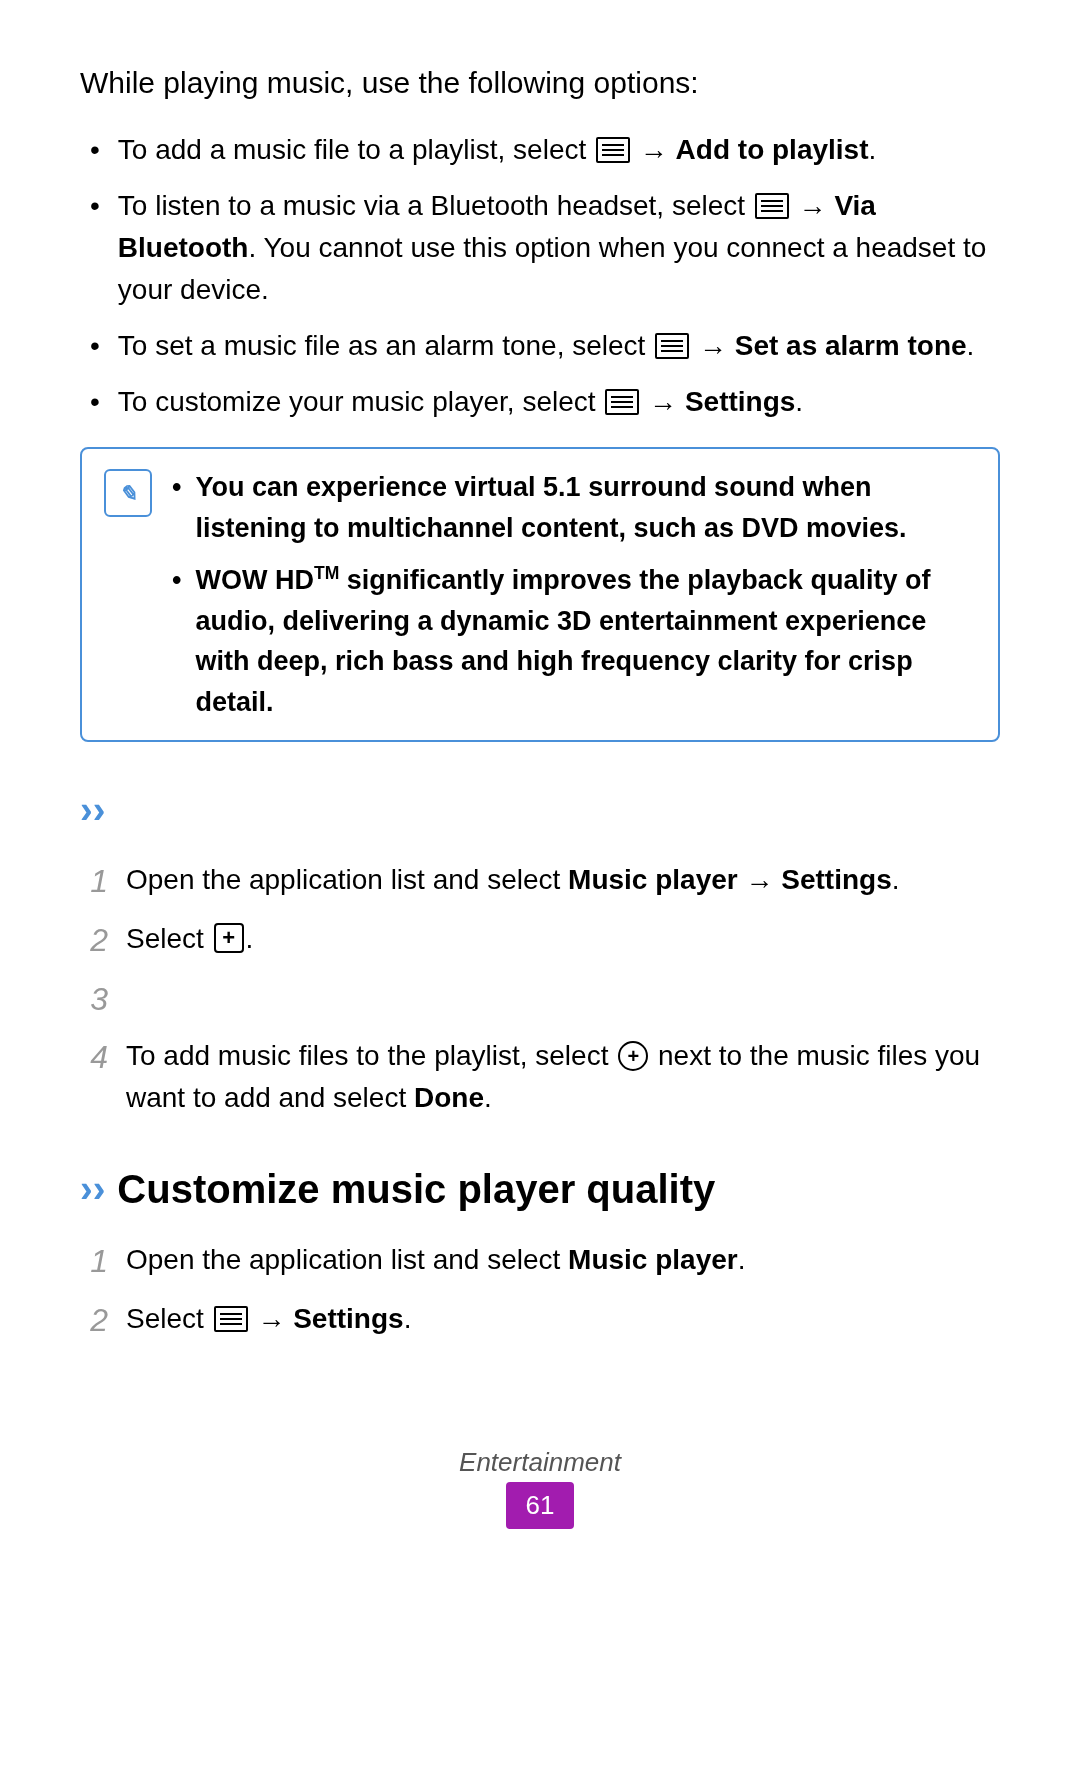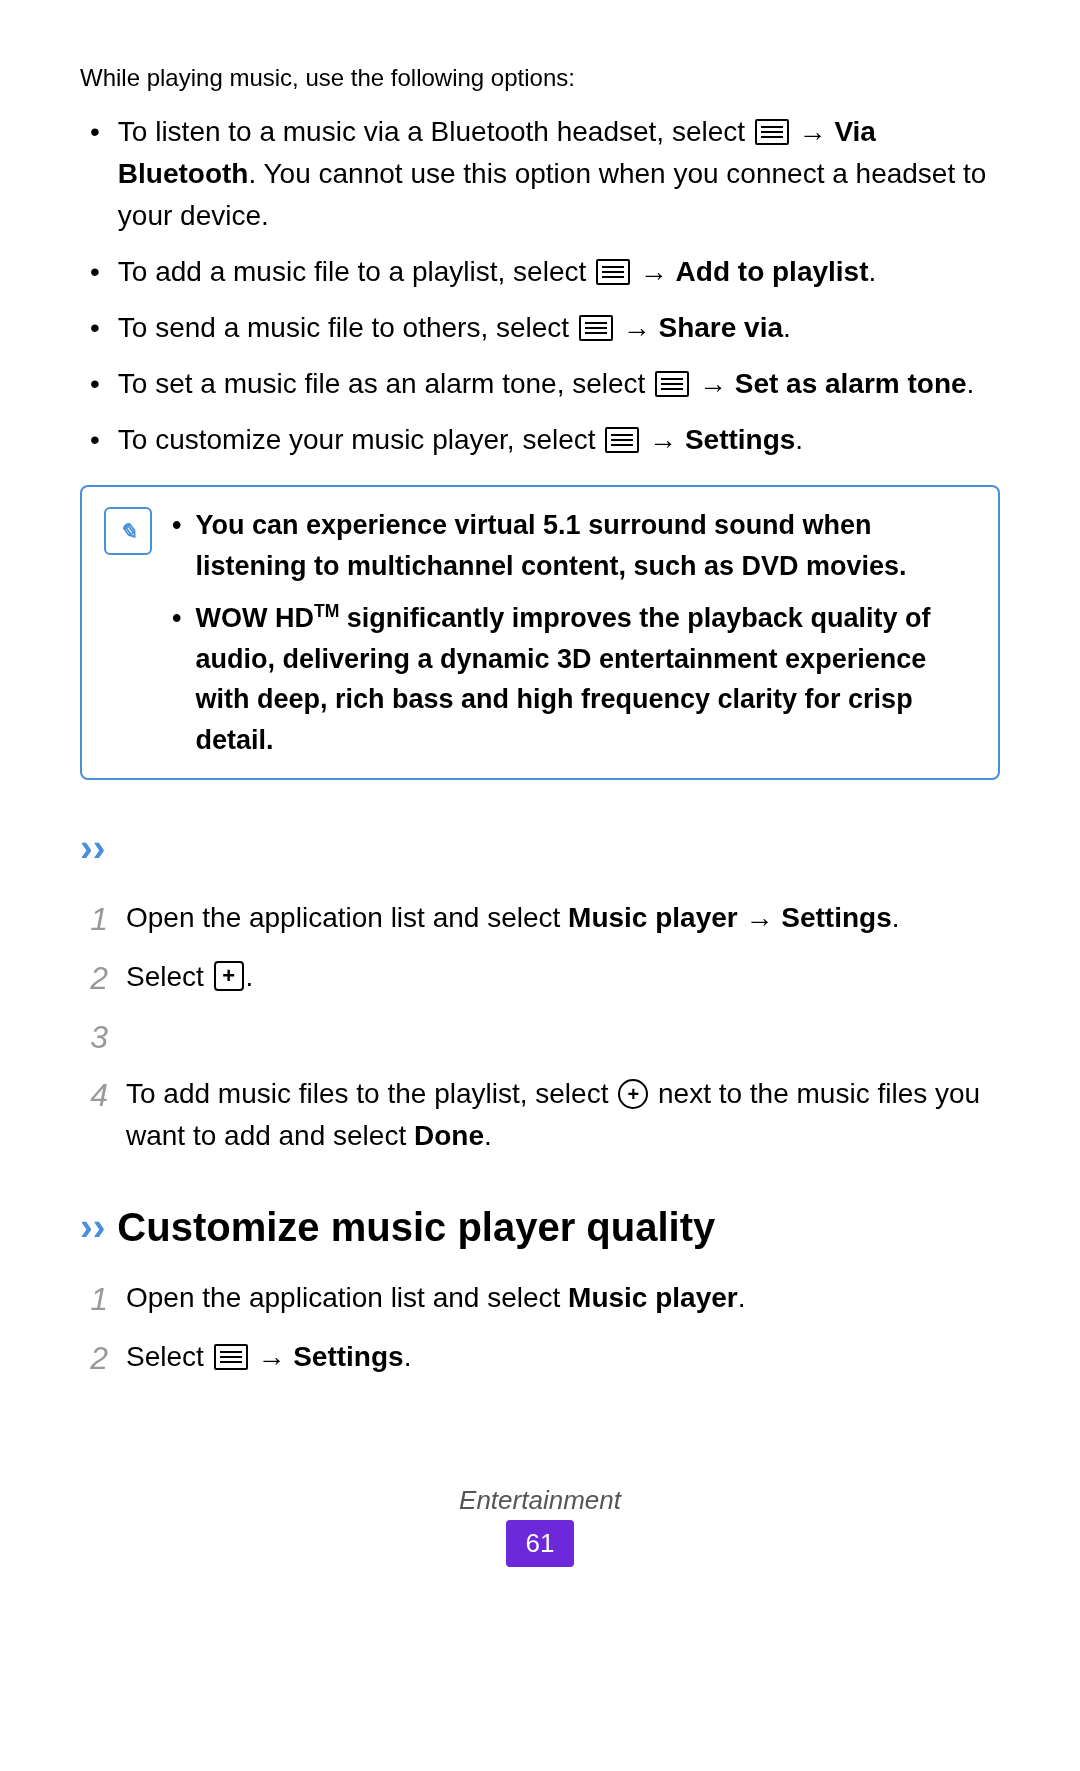--- a/index.html
+++ b/index.html
@@ -13,22 +13,22 @@
       font-family: 'Arial', sans-serif;
       width: 1080px;
       min-height: 1771px;
       padding: 60px 80px 80px 80px;
       color: #000000;
       font-size: 28px;
       line-height: 1.5;
     }
 
     .intro-text {
-      font-size: 24px;
-      margin-bottom: 15px;
+      font-size: 30px;
+      margin-bottom: 24px;
     }
 
     .bullet-list {
       list-style: none;
       margin-left: 0;
       padding-left: 0;
       margin-bottom: 24px;
     }
 
     .bullet-list li {
@@ -231,52 +231,47 @@
 
     .footer-text {
       font-style: italic;
       font-size: 26px;
       color: #555;
       margin-bottom: 0;
     }
 
     .footer-page {
       display: inline-block;
-      background: #6d28d9;
+      background: #a21caf;
       color: #fff;
       font-size: 26px;
       padding: 4px 20px;
       border-radius: 4px;
     }
 
     sup {
       font-size: 0.65em;
       vertical-align: super;
       margin-top: 24px;
     }
   </style>
 </head>
 <body>
 
 <p class="intro-text">While playing music, use the following options:</p>
 
 <ul class="bullet-list">
   <li>
     <span class="li-content">
-      To listen to a music via a Bluetooth headset, select <span class="menu-icon"></span> → <span class="bold">Via Bluetooth</span>. You cannot use this option when you connect a headset to your device.
-    </span>
-  </li>
-  <li>
-    <span class="li-content">
       To add a music file to a playlist, select <span class="menu-icon"></span> → <span class="bold">Add to playlist</span>.
     </span>
   </li>
   <li>
     <span class="li-content">
-      To send a music file to others, select <span class="menu-icon"></span> → <span class="bold">Share via</span>.
+      To listen to a music via a Bluetooth headset, select <span class="menu-icon"></span> → <span class="bold">Via Bluetooth</span>. You cannot use this option when you connect a headset to your device.
     </span>
   </li>
   <li>
     <span class="li-content">
       To set a music file as an alarm tone, select <span class="menu-icon"></span> → <span class="bold">Set as alarm tone</span>.
     </span>
   </li>
   <li>
     <span class="li-content">
       To customize your music player, select <span class="menu-icon"></span> → <span class="bold">Settings</span>.

